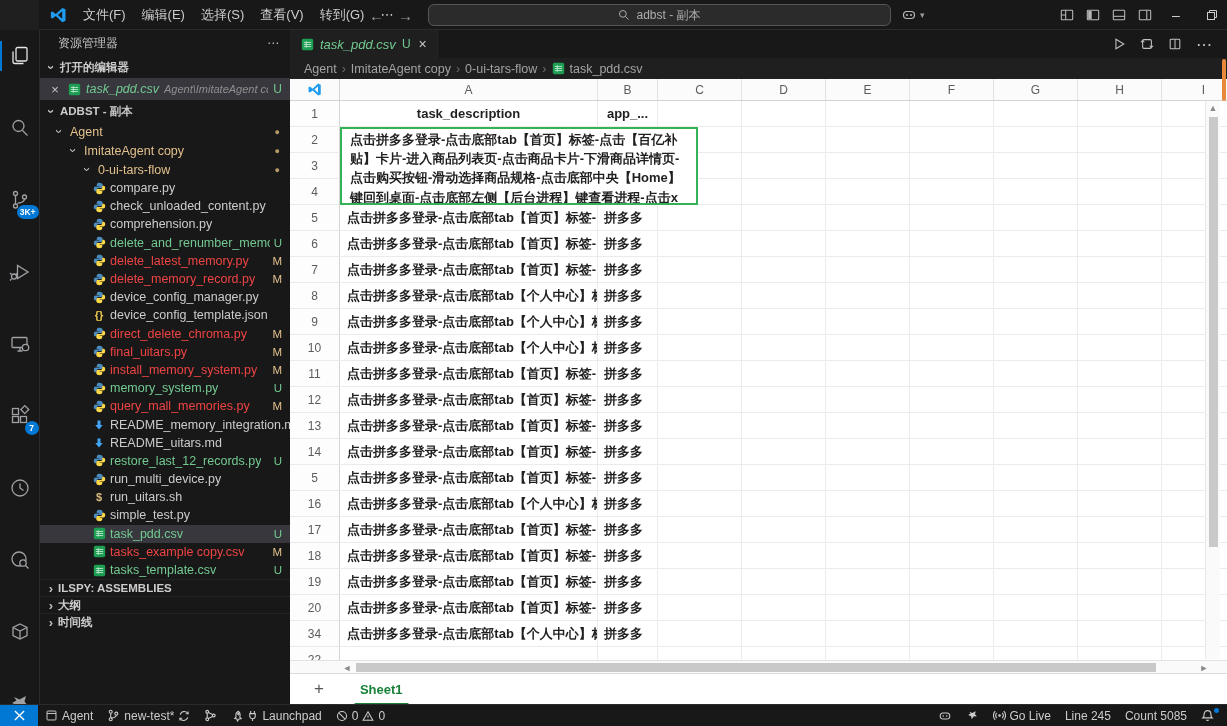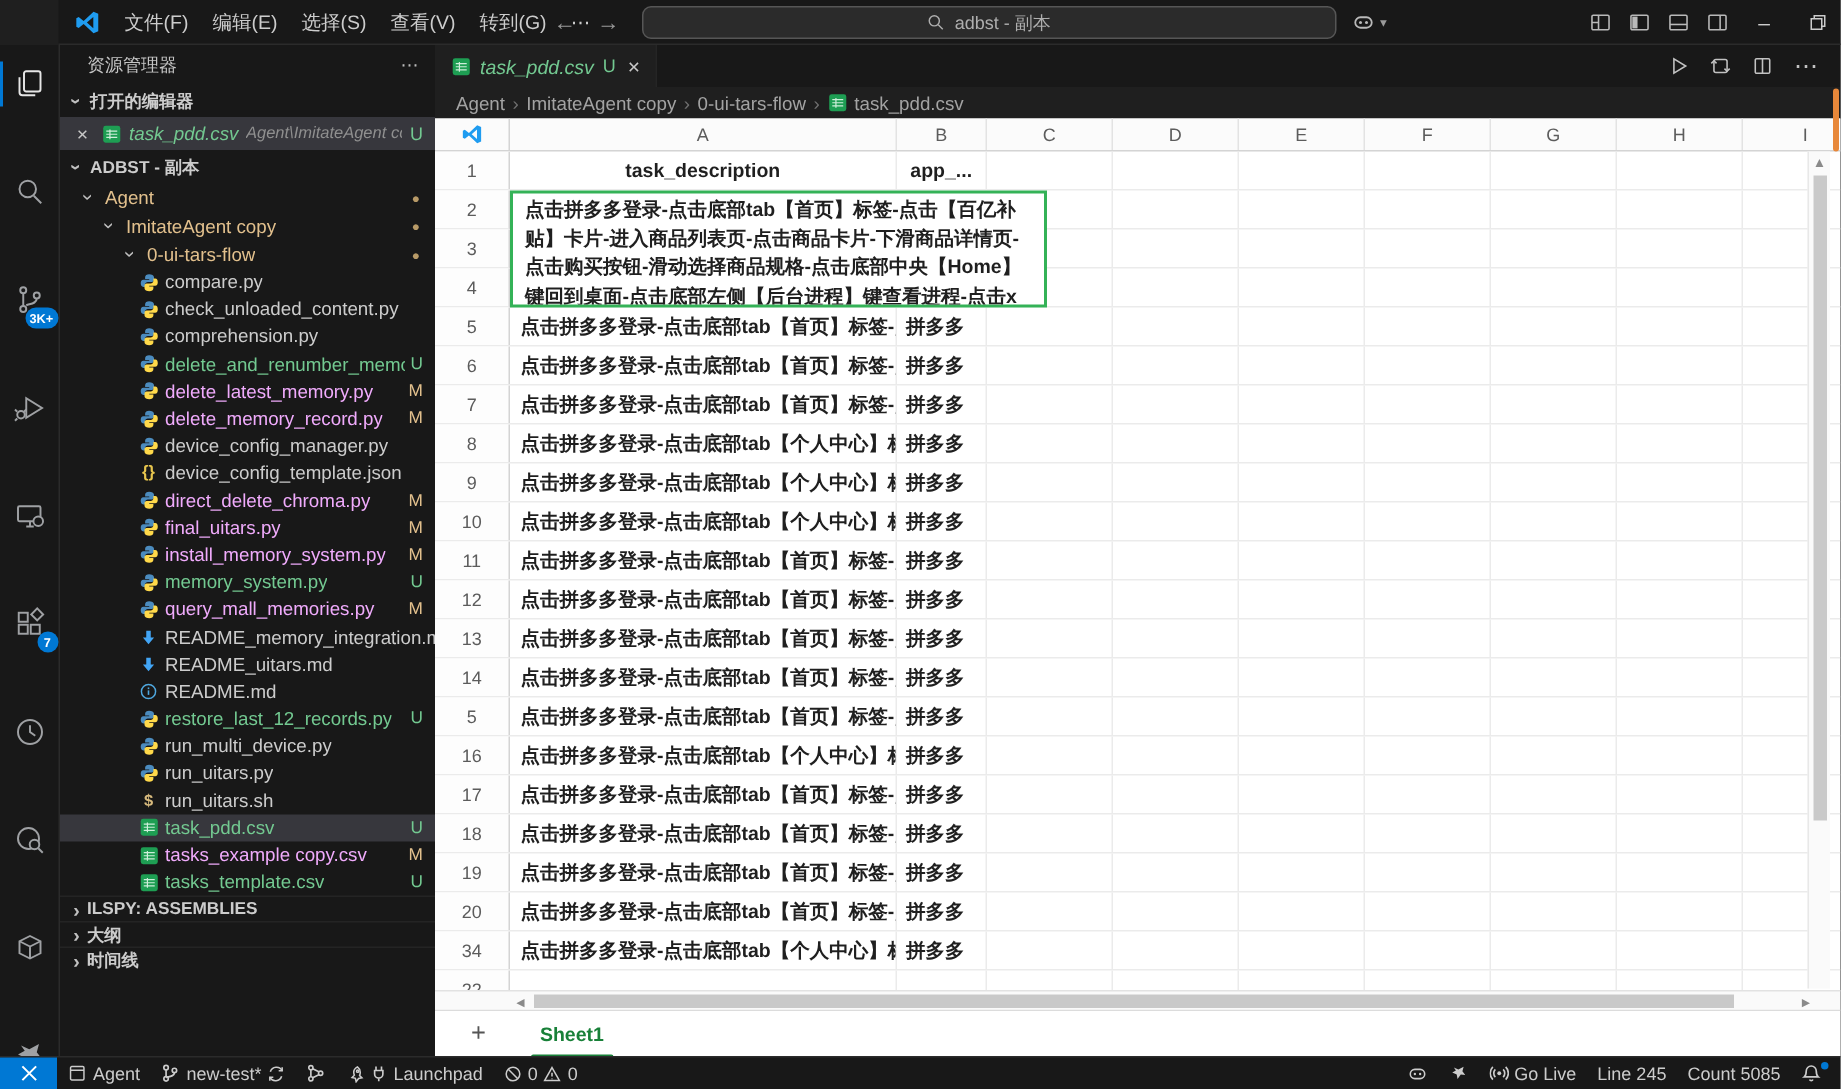--- a/index.html
+++ b/index.html
@@ -37,21 +37,21 @@
   .oe-close{color:#c8c8c8;font-size:13px;width:14px;text-align:center;}
   .oe-name{font-style:italic;color:#73c991;white-space:nowrap;}
   .oe-desc{font-style:italic;color:#8f8f8f;font-size:11px;white-space:nowrap;overflow:hidden;flex:1;}
   .oe-badge{color:#73c991;margin-right:8px;font-size:12px;}
   .tree-row{display:flex;align-items:center;gap:4px;white-space:nowrap;}
   .tree-row.folder{height:19px;}
   .tree-row.file{height:18.2px;padding-left:52px;}
   .tree-row.file.selected{background:#37373d;}
   .fname{overflow:hidden;text-overflow:clip;}
   .fname.normal{color:#cccccc;}
-  .fname.modified{color:#f0abfc;}
+  .fname.modified{color:#ef4444;}
   .fname.untracked{color:#73c991;}
   .fname.mod{color:#e2c08d;}
   .badge{margin-left:auto;margin-right:8px;font-size:11.5px;}
   .badge.modified{color:#e2c08d;}
   .badge.untracked{color:#73c991;}
   .dot{margin-left:auto;margin-right:10px;color:#b89a67;font-size:9px;}
   .ficon{width:14px;display:flex;justify-content:center;flex:none;}
   .fi-json{color:#e8c64e;font-weight:700;font-size:11px;}
   .fi-sh{color:#d7ba7d;font-weight:700;font-size:11px;}
   .side-section{height:17px;display:flex;align-items:center;padding-left:4px;font-weight:700;font-size:11.5px;color:#cccccc;border-top:1px solid #242424;}
@@ -443,61 +443,51 @@
       <div class="tree-row file">
         <span class="ficon">
           <svg width="12" height="12" viewBox="0 0 16 16">
             <path fill="#42a5f5" d="M8 14 3 8h3V2h4v6h3z"></path>
           </svg>
         </span>
         <span class="fname normal">README_uitars.md</span>
       </div>
       <div class="tree-row file">
         <span class="ficon">
-          <svg width="12" height="12" viewBox="0 0 16 16">
-            <circle cx="8" cy="8" r="6.3" fill="none" stroke="#4fa8e0" stroke-width="1.3"></circle>
-            <rect x="7.3" y="7" width="1.4" height="4" fill="#4fa8e0"></rect>
-            <rect x="7.3" y="4.4" width="1.4" height="1.5" fill="#4fa8e0"></rect>
-          </svg>
-        </span>
-        <span class="fname normal">README.md</span>
-      </div>
-      <div class="tree-row file">
-        <span class="ficon">
           <svg width="13" height="13" viewBox="0 0 16 16">
             <path fill="#4b8bbe" d="M7.9 1C6 1 4.6 1.8 4.6 3.4V5H8v.6H3.2C1.6 5.6 1 6.9 1 8.5c0 1.6.6 2.9 2.2 2.9h1.4V9.6c0-1.3 1.1-2.2 2.3-2.2h3.3c1 0 1.7-.8 1.7-1.8V3.4C11.9 1.9 10 1 7.9 1z"></path>
             <path fill="#ffd94a" d="M8.1 15c1.9 0 3.3-.8 3.3-2.4V11H8v-.6h4.8c1.6 0 2.2-1.3 2.2-2.9 0-1.6-.6-2.9-2.2-2.9h-1.4v1.8c0 1.3-1.1 2.2-2.3 2.2H5.8c-1 0-1.7.8-1.7 1.8v2.2C4.1 14.1 6 15 8.1 15z"></path>
           </svg>
         </span>
         <span class="fname untracked">restore_last_12_records.py</span>
         <span class="badge untracked">U</span>
       </div>
       <div class="tree-row file">
         <span class="ficon">
           <svg width="13" height="13" viewBox="0 0 16 16">
             <path fill="#4b8bbe" d="M7.9 1C6 1 4.6 1.8 4.6 3.4V5H8v.6H3.2C1.6 5.6 1 6.9 1 8.5c0 1.6.6 2.9 2.2 2.9h1.4V9.6c0-1.3 1.1-2.2 2.3-2.2h3.3c1 0 1.7-.8 1.7-1.8V3.4C11.9 1.9 10 1 7.9 1z"></path>
             <path fill="#ffd94a" d="M8.1 15c1.9 0 3.3-.8 3.3-2.4V11H8v-.6h4.8c1.6 0 2.2-1.3 2.2-2.9 0-1.6-.6-2.9-2.2-2.9h-1.4v1.8c0 1.3-1.1 2.2-2.3 2.2H5.8c-1 0-1.7.8-1.7 1.8v2.2C4.1 14.1 6 15 8.1 15z"></path>
           </svg>
         </span>
         <span class="fname normal">run_multi_device.py</span>
       </div>
       <div class="tree-row file">
         <span class="ficon">
-          <svg width="13" height="13" viewBox="0 0 16 16">
-            <path fill="#4b8bbe" d="M7.9 1C6 1 4.6 1.8 4.6 3.4V5H8v.6H3.2C1.6 5.6 1 6.9 1 8.5c0 1.6.6 2.9 2.2 2.9h1.4V9.6c0-1.3 1.1-2.2 2.3-2.2h3.3c1 0 1.7-.8 1.7-1.8V3.4C11.9 1.9 10 1 7.9 1z"></path>
-            <path fill="#ffd94a" d="M8.1 15c1.9 0 3.3-.8 3.3-2.4V11H8v-.6h4.8c1.6 0 2.2-1.3 2.2-2.9 0-1.6-.6-2.9-2.2-2.9h-1.4v1.8c0 1.3-1.1 2.2-2.3 2.2H5.8c-1 0-1.7.8-1.7 1.8v2.2C4.1 14.1 6 15 8.1 15z"></path>
-          </svg>
-        </span>
-        <span class="fname normal">run_uitars.py</span>
-      </div>
-      <div class="tree-row file">
-        <span class="ficon">
           <span class="fi-sh">$</span>
         </span>
         <span class="fname normal">run_uitars.sh</span>
+      </div>
+      <div class="tree-row file">
+        <span class="ficon">
+          <svg width="13" height="13" viewBox="0 0 16 16">
+            <path fill="#4b8bbe" d="M7.9 1C6 1 4.6 1.8 4.6 3.4V5H8v.6H3.2C1.6 5.6 1 6.9 1 8.5c0 1.6.6 2.9 2.2 2.9h1.4V9.6c0-1.3 1.1-2.2 2.3-2.2h3.3c1 0 1.7-.8 1.7-1.8V3.4C11.9 1.9 10 1 7.9 1z"></path>
+            <path fill="#ffd94a" d="M8.1 15c1.9 0 3.3-.8 3.3-2.4V11H8v-.6h4.8c1.6 0 2.2-1.3 2.2-2.9 0-1.6-.6-2.9-2.2-2.9h-1.4v1.8c0 1.3-1.1 2.2-2.3 2.2H5.8c-1 0-1.7.8-1.7 1.8v2.2C4.1 14.1 6 15 8.1 15z"></path>
+          </svg>
+        </span>
+        <span class="fname normal">simple_test.py</span>
       </div>
       <div class="tree-row file selected">
         <span class="ficon">
           <svg width="13" height="13" viewBox="0 0 16 16">
             <rect x="1" y="1" width="14" height="14" rx="2" fill="#1e9e53"></rect>
             <path stroke="#cdeeda" stroke-width="1" fill="none" d="M3.5 5.5h9M3.5 8h9M3.5 10.5h9M6.5 4v8"></path>
           </svg>
         </span>
         <span class="fname untracked">task_pdd.csv</span>
         <span class="badge untracked">U</span>

